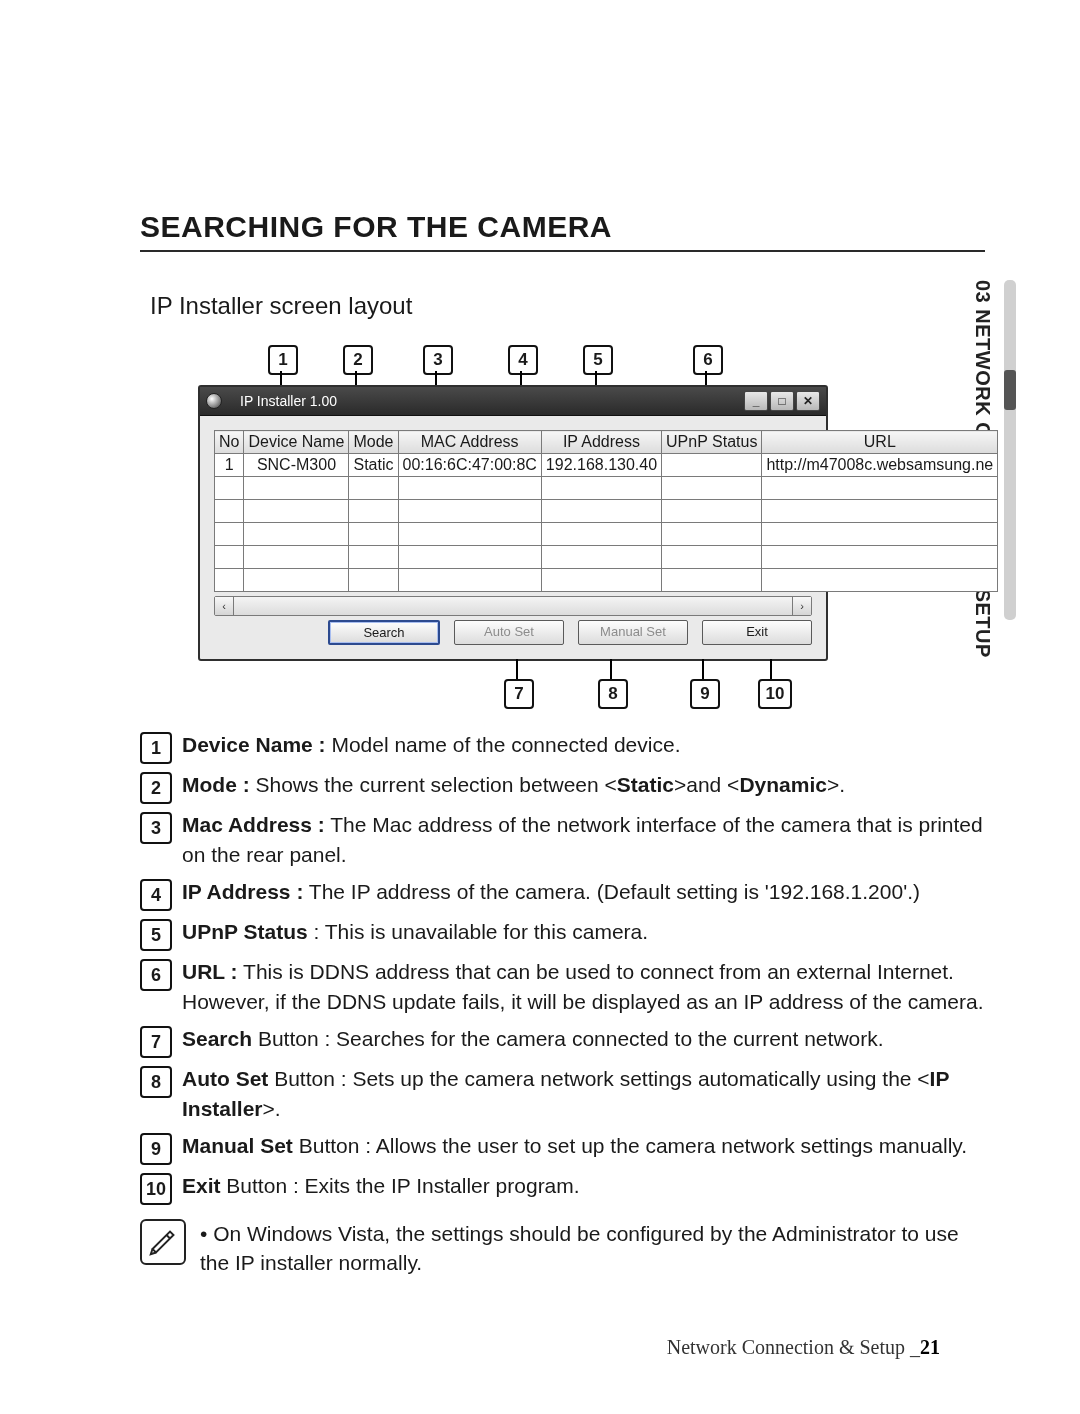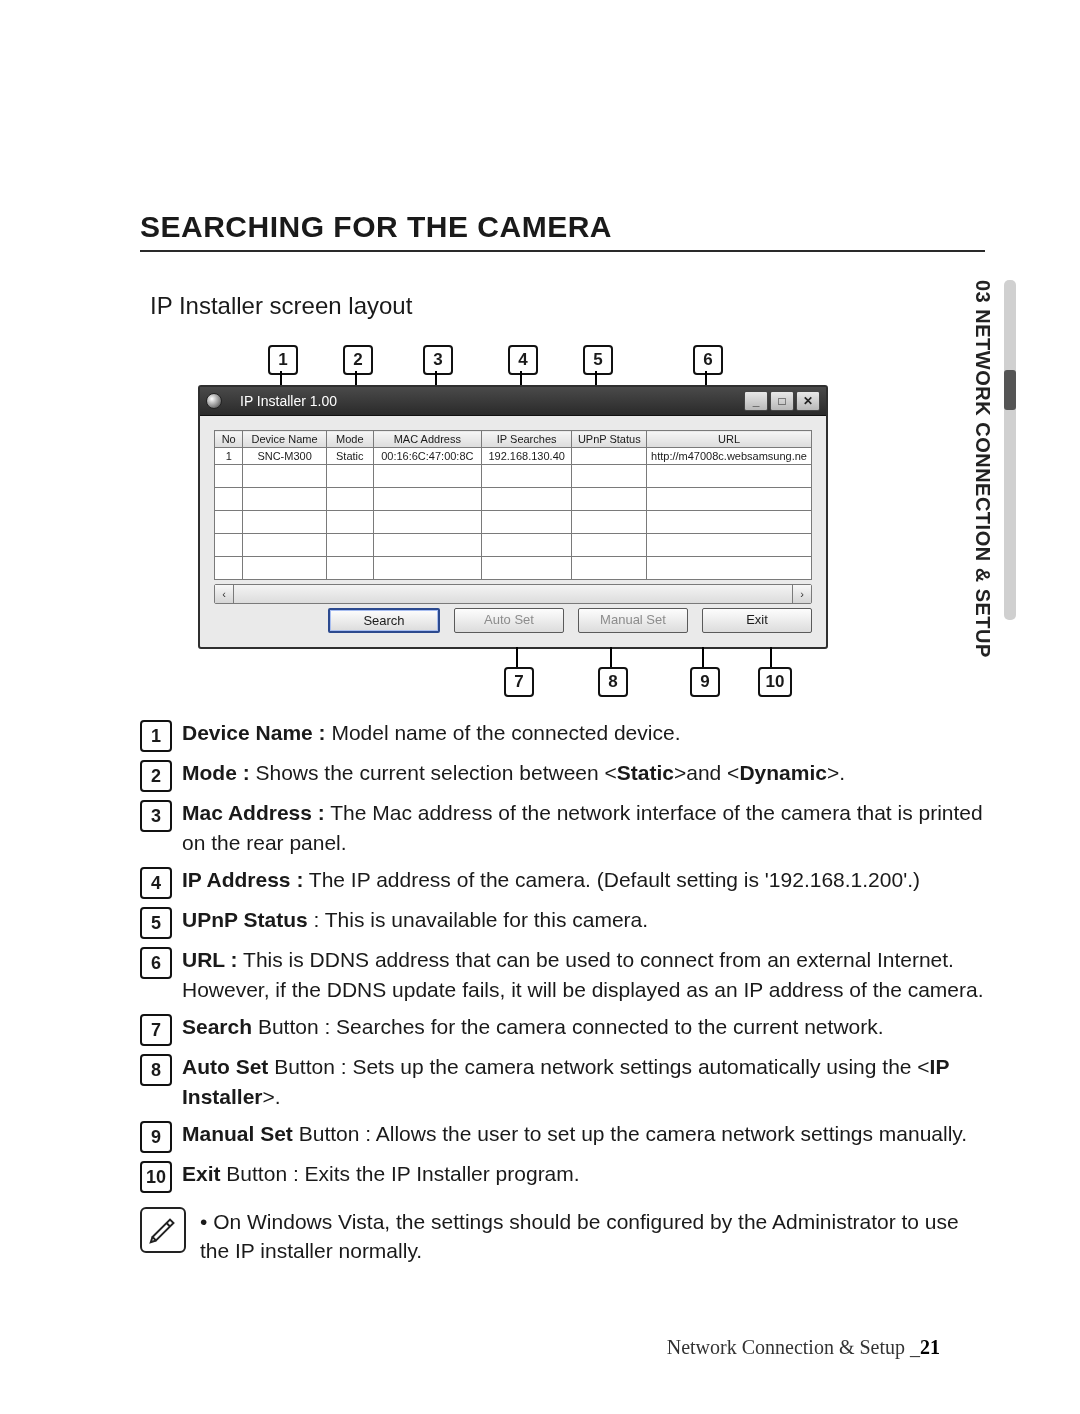--- a/index.html
+++ b/index.html
@@ -132,21 +132,21 @@
     display:flex;align-items:center;justify-content:center;
     font-size:12px;font-weight:700;color:#222;
   }
 
   .grid-area{
     padding:14px 14px 4px 14px;
   }
   table.dev{
     width:100%;
     border-collapse:collapse;
-    font-size:11px;
+    font-size:16px;
     background:#14532d;
   }
   table.dev th,table.dev td{
     border:1px solid #7a7a7a;
     padding:2px 4px;
     text-align:center;
     white-space:nowrap;
     background:#fff;
   }
   table.dev th{
@@ -299,21 +299,21 @@
       </div>
 
       <div class="grid-area">
         <table class="dev">
           <tbody>
               <tr>
             <th style="width:28px">No</th>
             <th style="width:88px">Device Name</th>
             <th style="width:55px">Mode</th>
             <th style="width:110px">MAC Address</th>
-            <th style="width:90px">IP Searches</th>
+            <th style="width:90px">IP Address</th>
             <th style="width:70px">UPnP Status</th>
             <th>URL</th>
           </tr>
           <tr>
             <td>1</td>
             <td>SNC-M300</td>
             <td>Static</td>
             <td>00:16:6C:47:00:8C</td>
             <td>192.168.130.40</td>
             <td></td>

